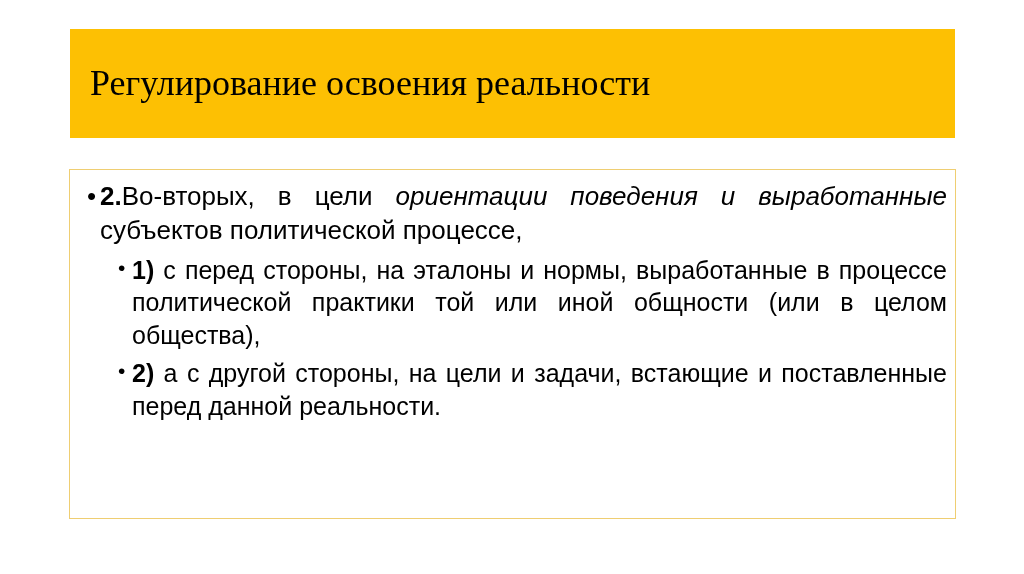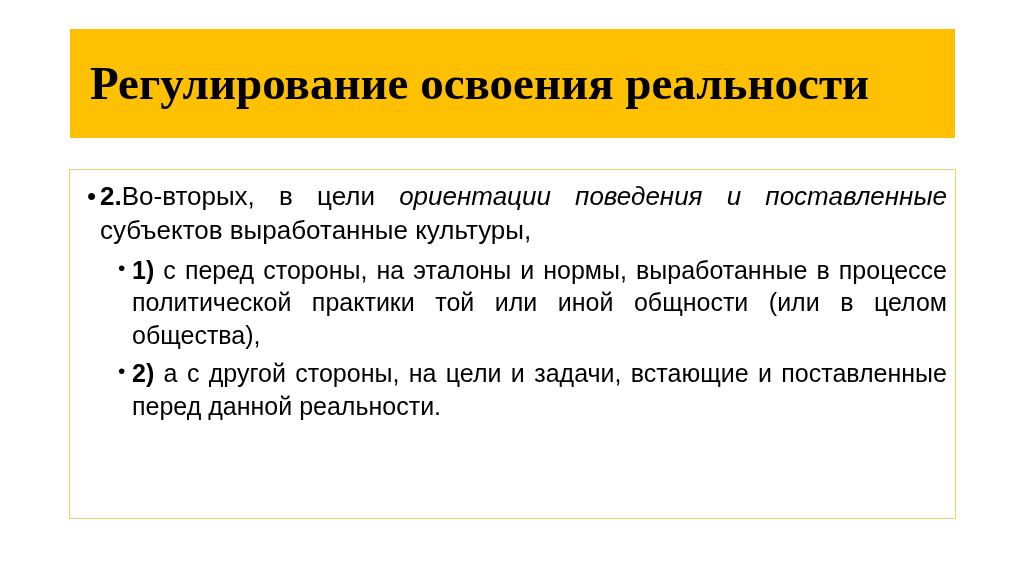--- a/index.html
+++ b/index.html
@@ -31,22 +31,22 @@
     width: 885px;
     height: 109px;
     background: #FDC003;
     display: flex;
     align-items: center;
     box-sizing: border-box;
     padding-left: 20px;
   }
   .title-text {
     font-family: "Liberation Serif", "DejaVu Serif", serif;
-    font-weight: bold;
-    font-size: 47px;
+    font-weight: normal;
+    font-size: 36px;
     line-height: 1.05;
     color: #000000;
     letter-spacing: 0px;
     white-space: nowrap;
   }
 
   
   .content-box {
     position: absolute;
     left: 69px;
@@ -120,21 +120,21 @@
 <div class="slide" style="background: rgb(255, 255, 255);">
 
   <div class="title-banner" style="background: rgb(253, 192, 3);">
     <div class="title-text">Регулирование освоения реальности</div>
   </div>
 
   <div class="content-box" style="border-color: rgb(239, 206, 114);">
     <ul class="bullet-list">
 
       <li class="lvl1 just-all">
-        <span class="dot">•</span><span class="b">2.</span><span>Во-вторых, в цели </span><span class="i">ориентации поведения и поставленные</span><span> субъектов выработанные культуры,</span>
+        <span class="dot">•</span><span class="b">2.</span><span>Во-вторых, в цели </span><span class="i">ориентации поведения и выработанные</span><span> субъектов политической процессе,</span>
       </li>
 
       <ul class="lvl2-wrap">
 
         <li class="lvl2 just-all">
           <span class="dot">•</span><span class="b">1)</span><span> с перед стороны, на эталоны и нормы, выработанные в процессе политической практики той или иной общности (или в целом общества),</span>
         </li>
 
         <li class="lvl2 just-all">
           <span class="dot">•</span><span class="b">2)</span><span> а с другой стороны, на цели и задачи, встающие и поставленные перед данной реальности.</span>

